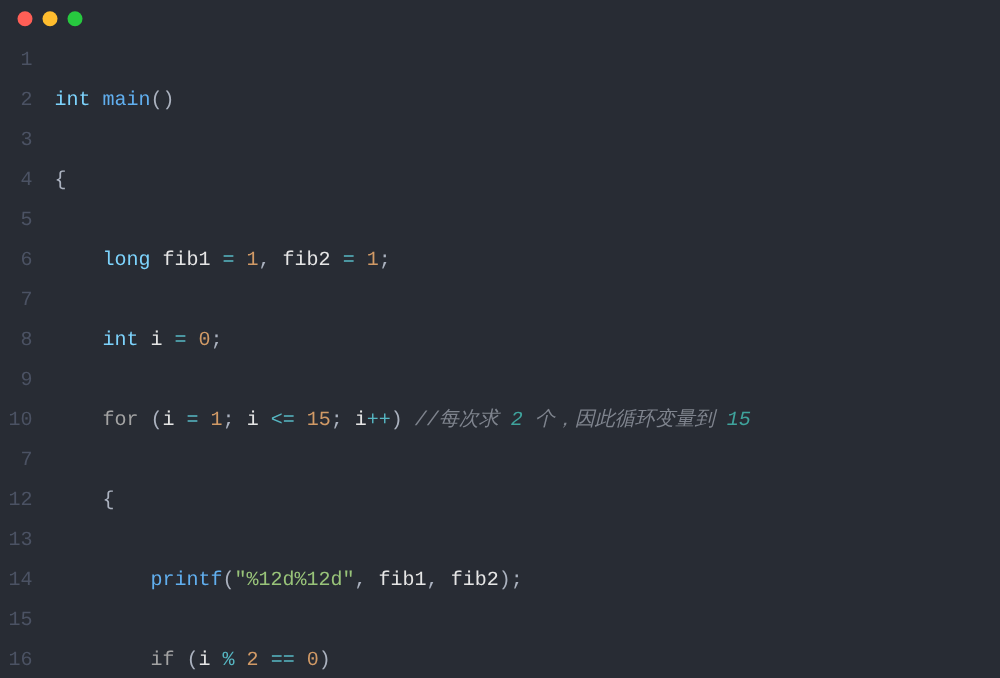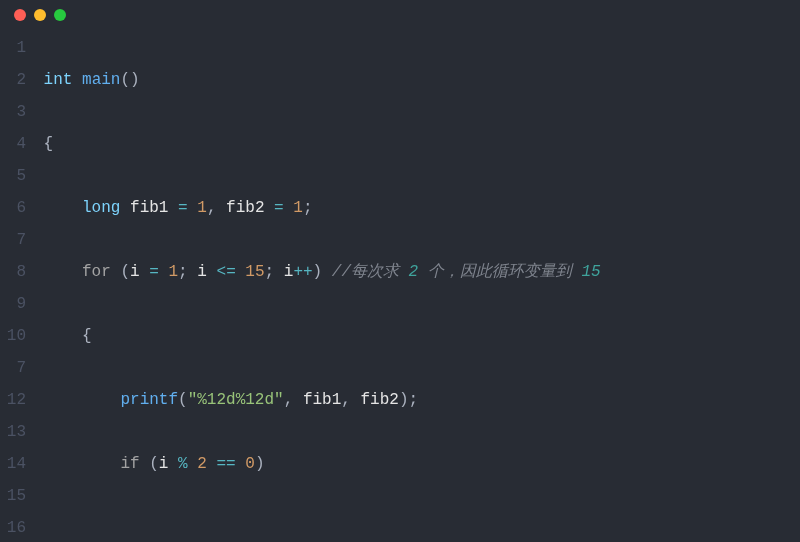--- a/index.html
+++ b/index.html
@@ -83,20 +83,21 @@
     <div>13</div>
     <div>14</div>
     <div>15</div>
     <div>16</div>
   </div>
 
   <div class="code">
 <div class="line"> <span class="type">int</span> <span class="fn">main</span><span class="pun">()</span></div>
 <div class="line"> <span class="brc">{</span></div>
 <div class="line">     <span class="type">long</span> <span class="var">fib1</span> <span class="op">=</span> <span class="num">1</span><span class="pun">,</span> <span class="var">fib2</span> <span class="op">=</span> <span class="num">1</span><span class="pun">;</span></div>
+<div class="line">     <span class="type">int</span> <span class="var">i</span> <span class="op">=</span> <span class="num">0</span><span class="pun">;</span></div>
 <div class="line">     <span class="kw">for</span> <span class="pun">(</span><span class="var">i</span> <span class="op">=</span> <span class="num">1</span><span class="pun">;</span> <span class="var">i</span> <span class="op">&lt;=</span> <span class="num">15</span><span class="pun">;</span> <span class="var">i</span><span class="op">++</span><span class="pun">)</span> <span class="cmt"><span>//每次求 </span><span class="cmtnum">2</span><span> 个，因此循环变量到 </span><span class="cmtnum">15</span></span></div>
 <div class="line">     <span class="brc">{</span></div>
 <div class="line">         <span class="fn">printf</span><span class="pun">(</span><span class="str">"%12d%12d"</span><span class="pun">,</span> <span class="var">fib1</span><span class="pun">,</span> <span class="var">fib2</span><span class="pun">)</span><span class="pun">;</span></div>
 <div class="line">         <span class="kw">if</span> <span class="pun">(</span><span class="var">i</span> <span class="op">%</span> <span class="num">2</span> <span class="op">==</span> <span class="num">0</span><span class="pun">)</span></div>
 
 
 
 
 
 

